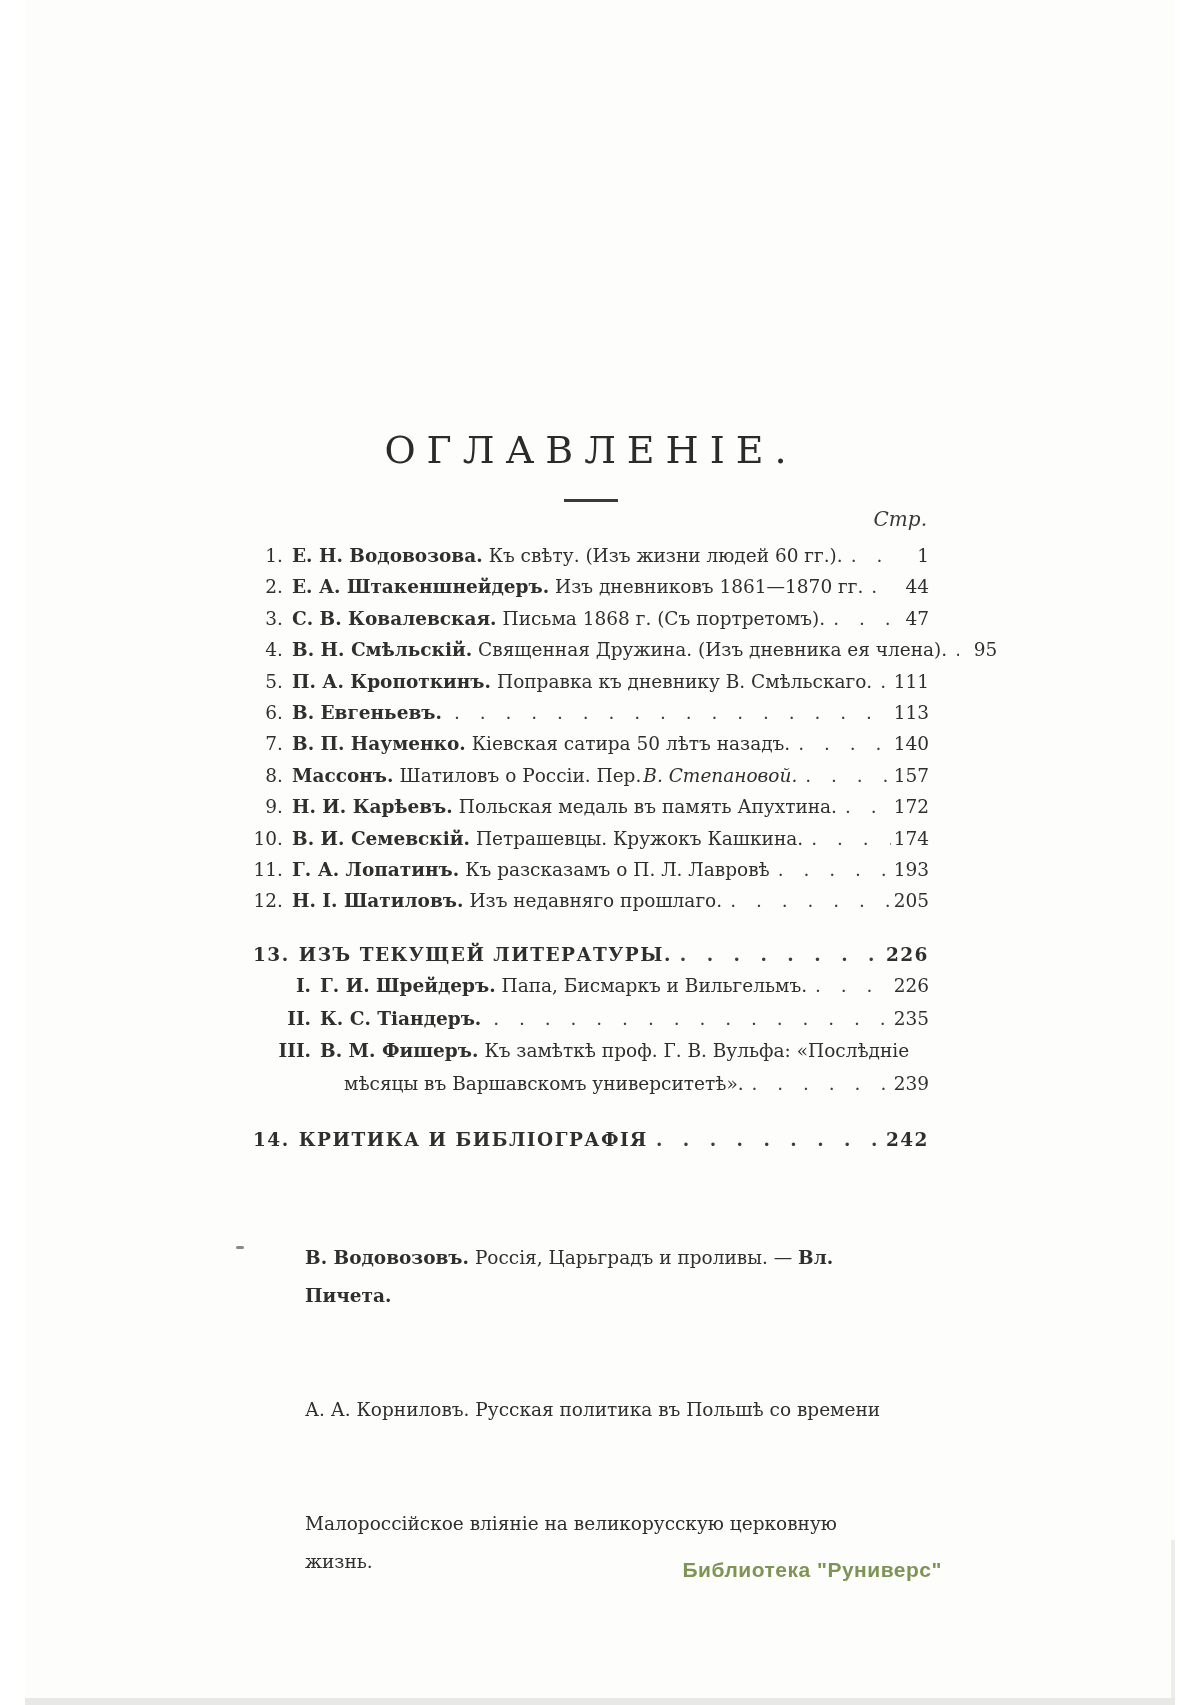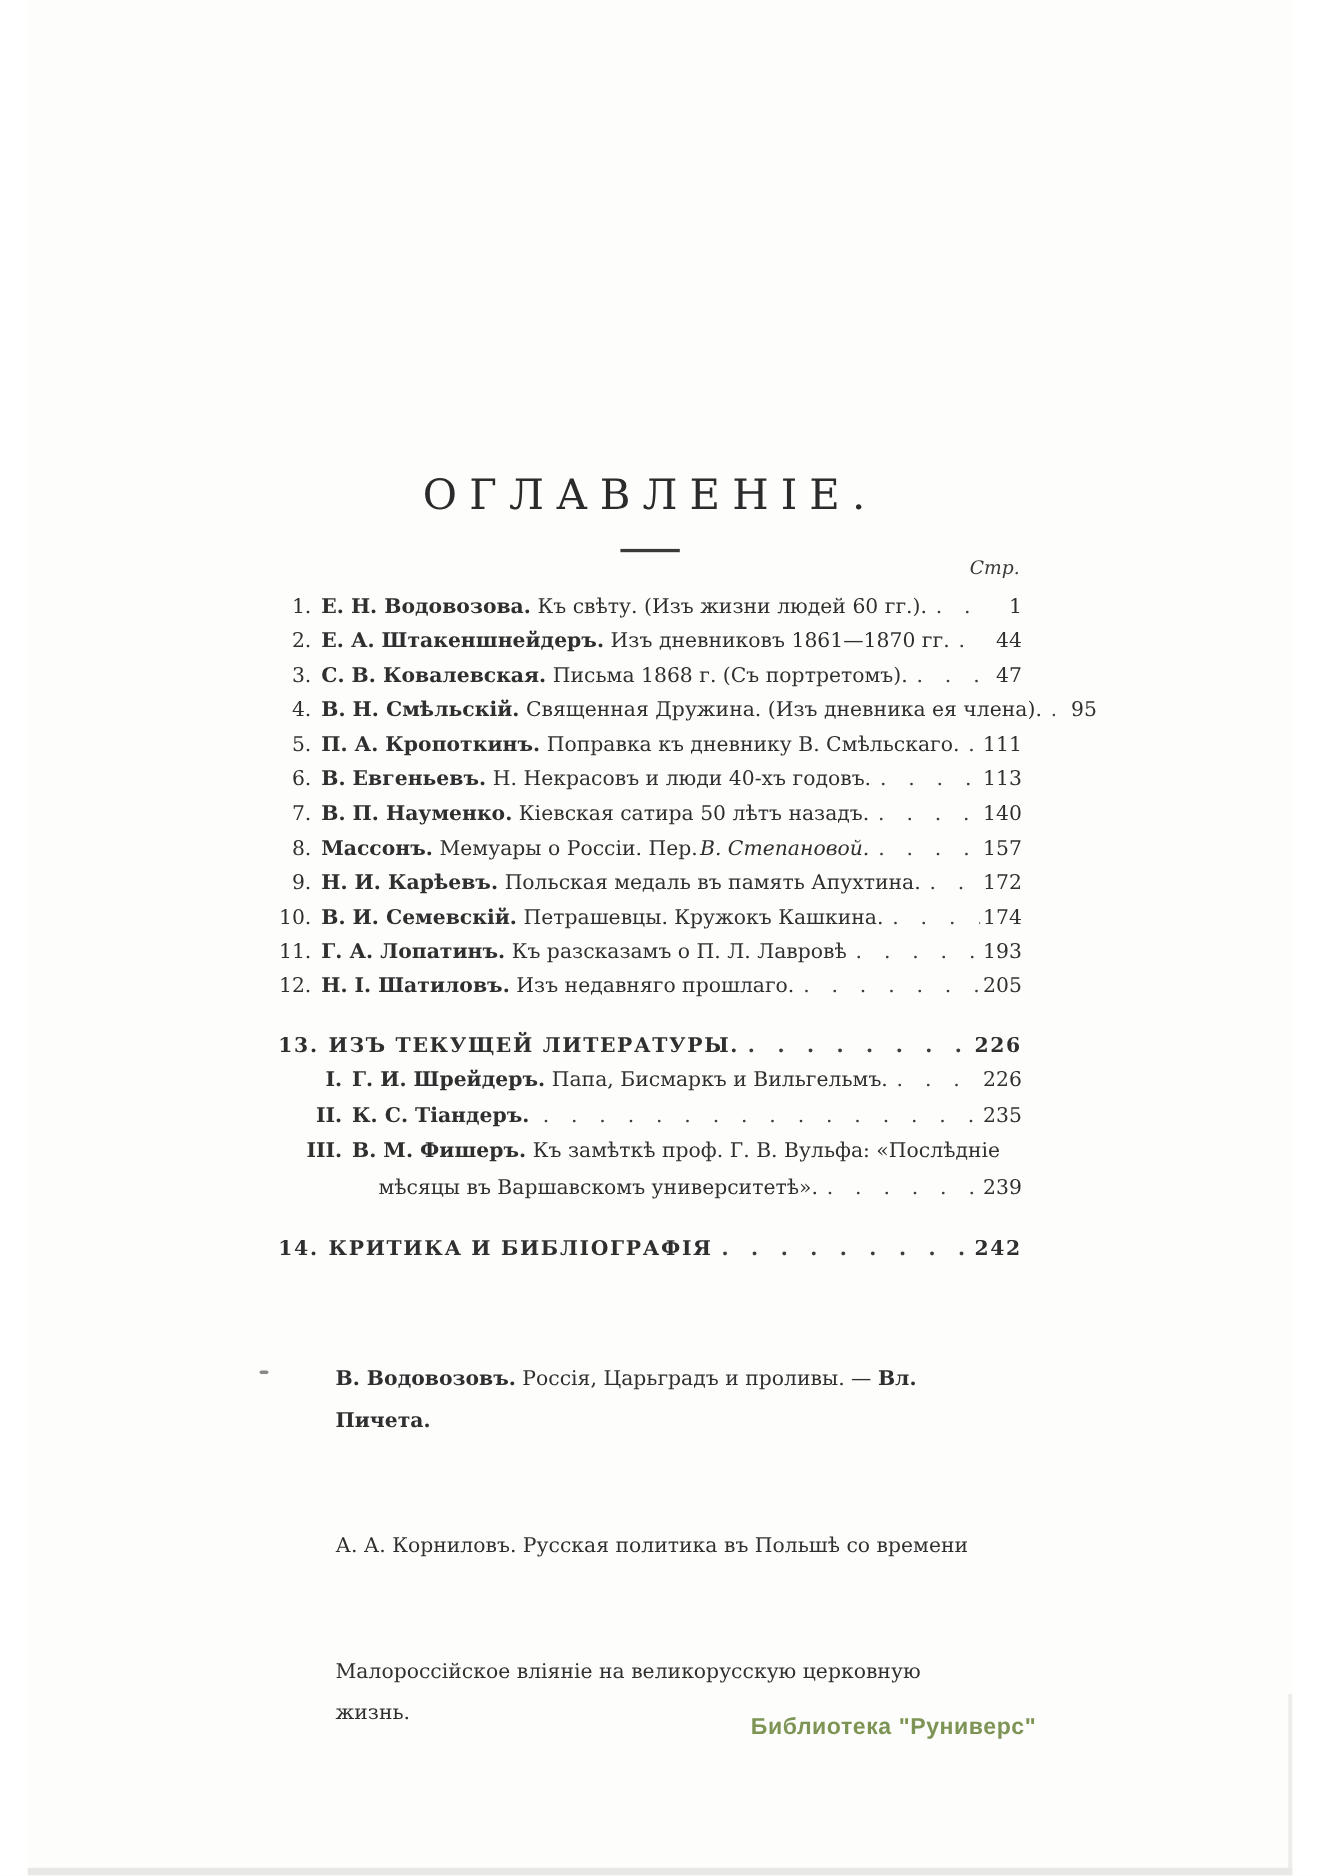--- a/index.html
+++ b/index.html
@@ -45,21 +45,21 @@
   .rule{
     width:54px;
     height:3px;
     background:#3a3a3a;
     margin:27px auto 0 auto;
   }
   .col-header{
     margin-top:5px;
     text-align:right;
     font-style:italic;
-    font-size:17px;
+    font-size:20px;
     color:#3a3a3a;
     padding-right:2px;
   }
   .toc{margin-top:9px;}
   .row{
     display:flex;
     align-items:baseline;
     line-height:31.4px;
     font-size:18.5px;
     white-space:nowrap;
@@ -168,37 +168,36 @@
         <span class="num">5.</span>
         <span class="author">П. А. Кропоткинъ.</span>
         <span class="ttl">Поправка къ дневнику В. Смѣльскаго.</span>
         <span class="dots">. . . . . . . . . . . . . . . . . . . . . . . . . . . . . . . . . . . . . . . . . . . . . . . . . . . . . . . . . . . . </span>
         <span class="pg">111</span>
       </div>
 
       <div class="row">
         <span class="num">6.</span>
         <span class="author">В. Евгеньевъ.</span>
-        <span class="ttl">Н. Некрасовъ и люди 40-хъ годовъ.</span>
         <span class="dots">. . . . . . . . . . . . . . . . . . . . . . . . . . . . . . . . . . . . . . . . . . . . . . . . . . . . . . . . . . . . </span>
         <span class="pg">113</span>
       </div>
 
       <div class="row">
         <span class="num">7.</span>
         <span class="author">В. П. Науменко.</span>
         <span class="ttl">Кіевская сатира 50 лѣтъ назадъ.</span>
         <span class="dots">. . . . . . . . . . . . . . . . . . . . . . . . . . . . . . . . . . . . . . . . . . . . . . . . . . . . . . . . . . . . </span>
         <span class="pg">140</span>
       </div>
 
       <div class="row">
         <span class="num">8.</span>
         <span class="author">Массонъ.</span>
-        <span class="ttl">Мемуары о Россіи. Пер.</span>
+        <span class="ttl">Шатиловъ о Россіи. Пер.</span>
         <span class="ttl"><i>В. Степановой.</i></span>
         <span class="dots">. . . . . . . . . . . . . . . . . . . . . . . . . . . . . . . . . . . . . . . . . . . . . . . . . . . . . . . . . . . . </span>
         <span class="pg">157</span>
       </div>
 
       <div class="row">
         <span class="num">9.</span>
         <span class="author">Н. И. Карѣевъ.</span>
         <span class="ttl">Польская медаль въ память Апухтина.</span>
         <span class="dots">. . . . . . . . . . . . . . . . . . . . . . . . . . . . . . . . . . . . . . . . . . . . . . . . . . . . . . . . . . . . </span>

